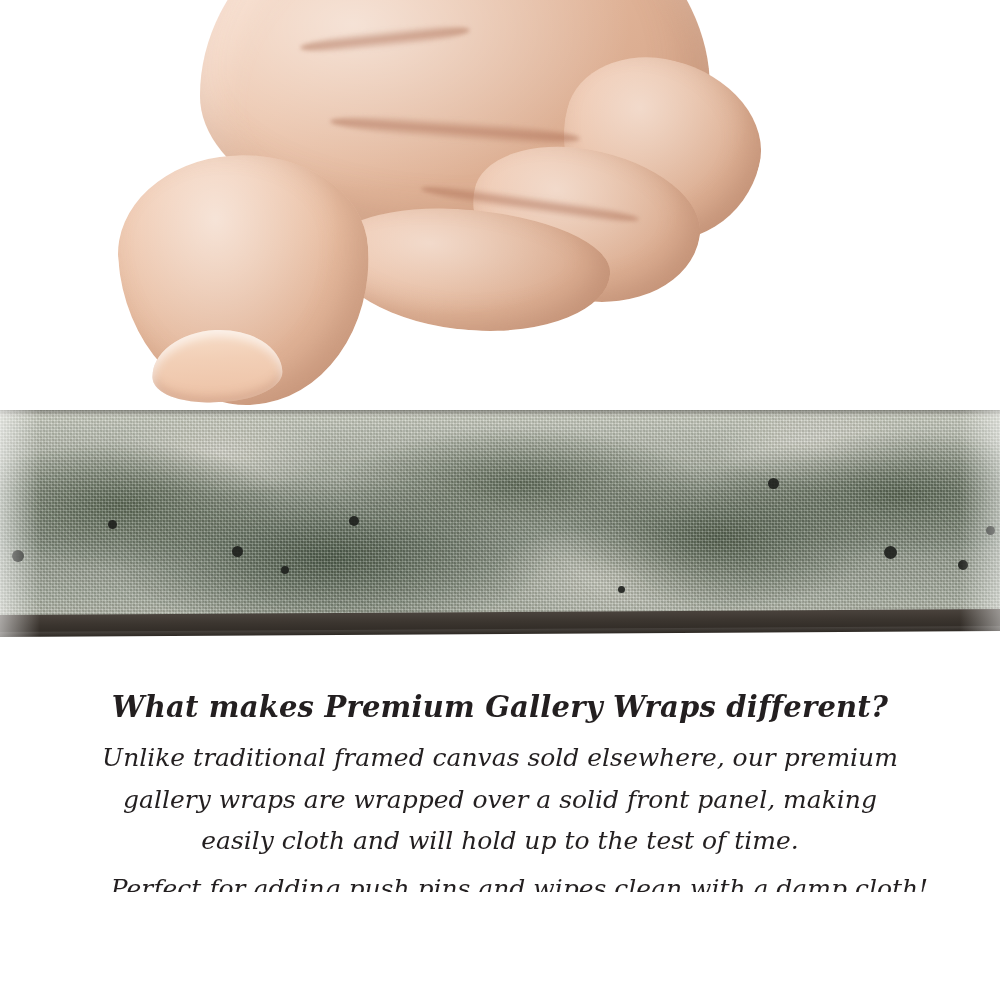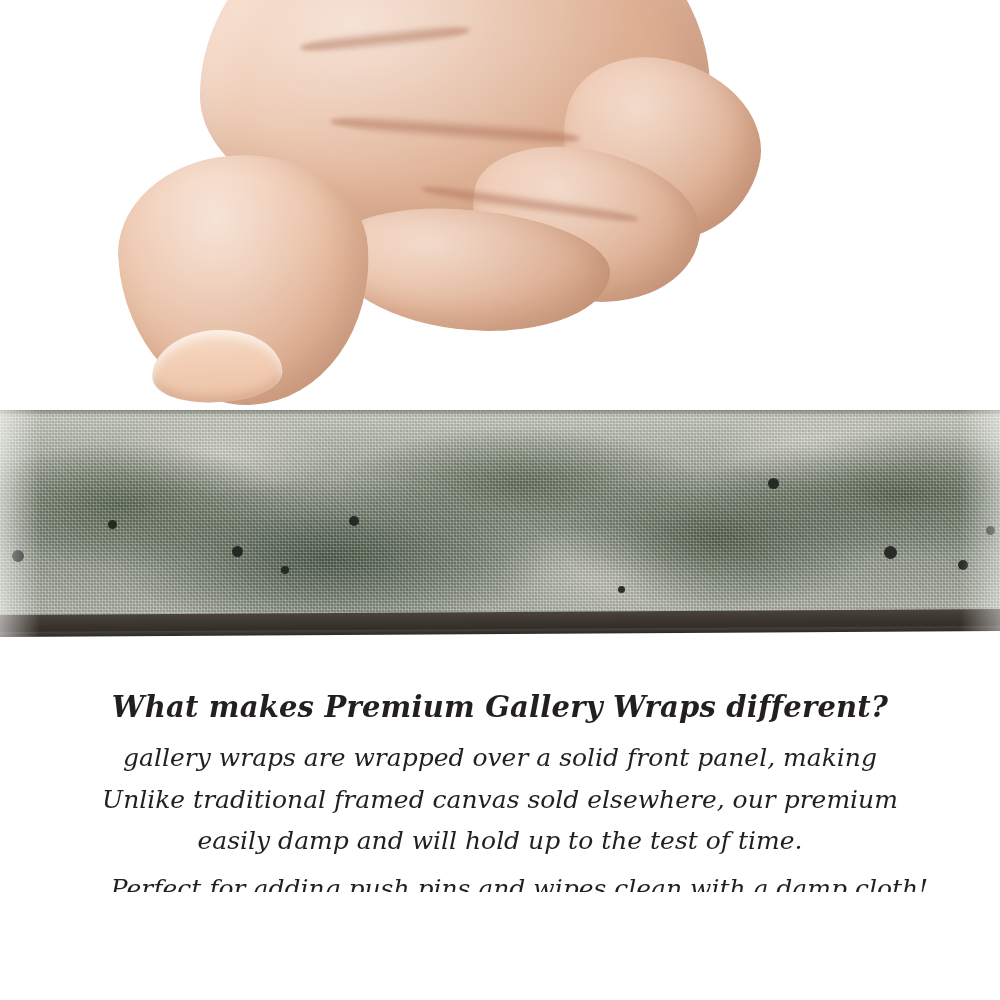--- a/index.html
+++ b/index.html
@@ -245,20 +245,20 @@
 
     <div class="strip-shadow-top"></div>
   </div>
 
   <div class="wrap-edge"></div>
   <div class="edge-fade"></div>
 
   <div class="caption">
     <div class="caption-heading">What makes Premium Gallery Wraps different?</div>
     <div class="caption-body">
+      <p>Unlike traditional framed canvas sold elsewhere, our premium</p>
       <p>gallery wraps are wrapped over a solid front panel, making</p>
-      <p>Unlike traditional framed canvas sold elsewhere, our premium</p>
-      <p>easily damp and will hold up to the test of time.</p>
+      <p>easily cloth and will hold up to the test of time.</p>
       <p class="last">Perfect for adding push pins and wipes clean with a damp cloth!</p>
     </div>
   </div>
 
 </div>
 
 </body></html>

